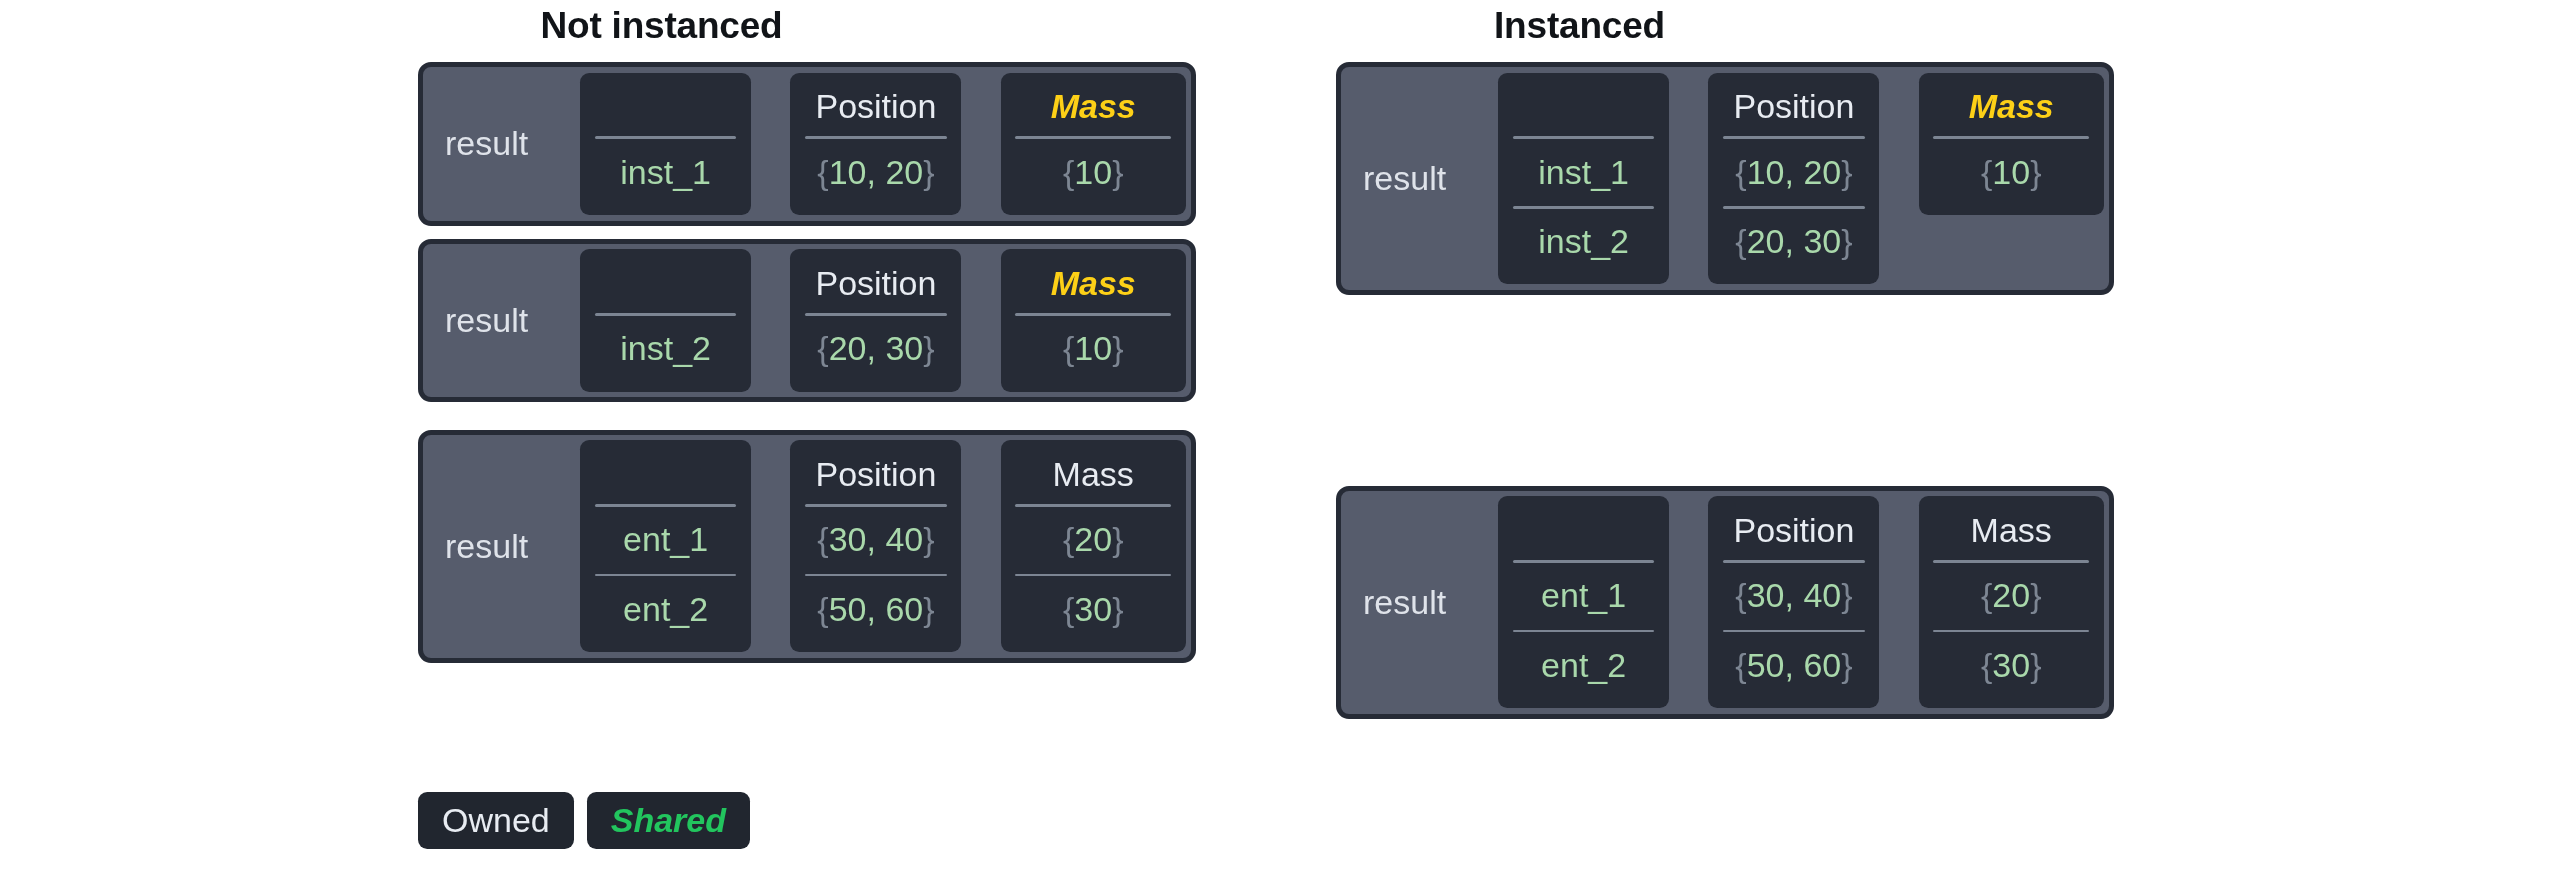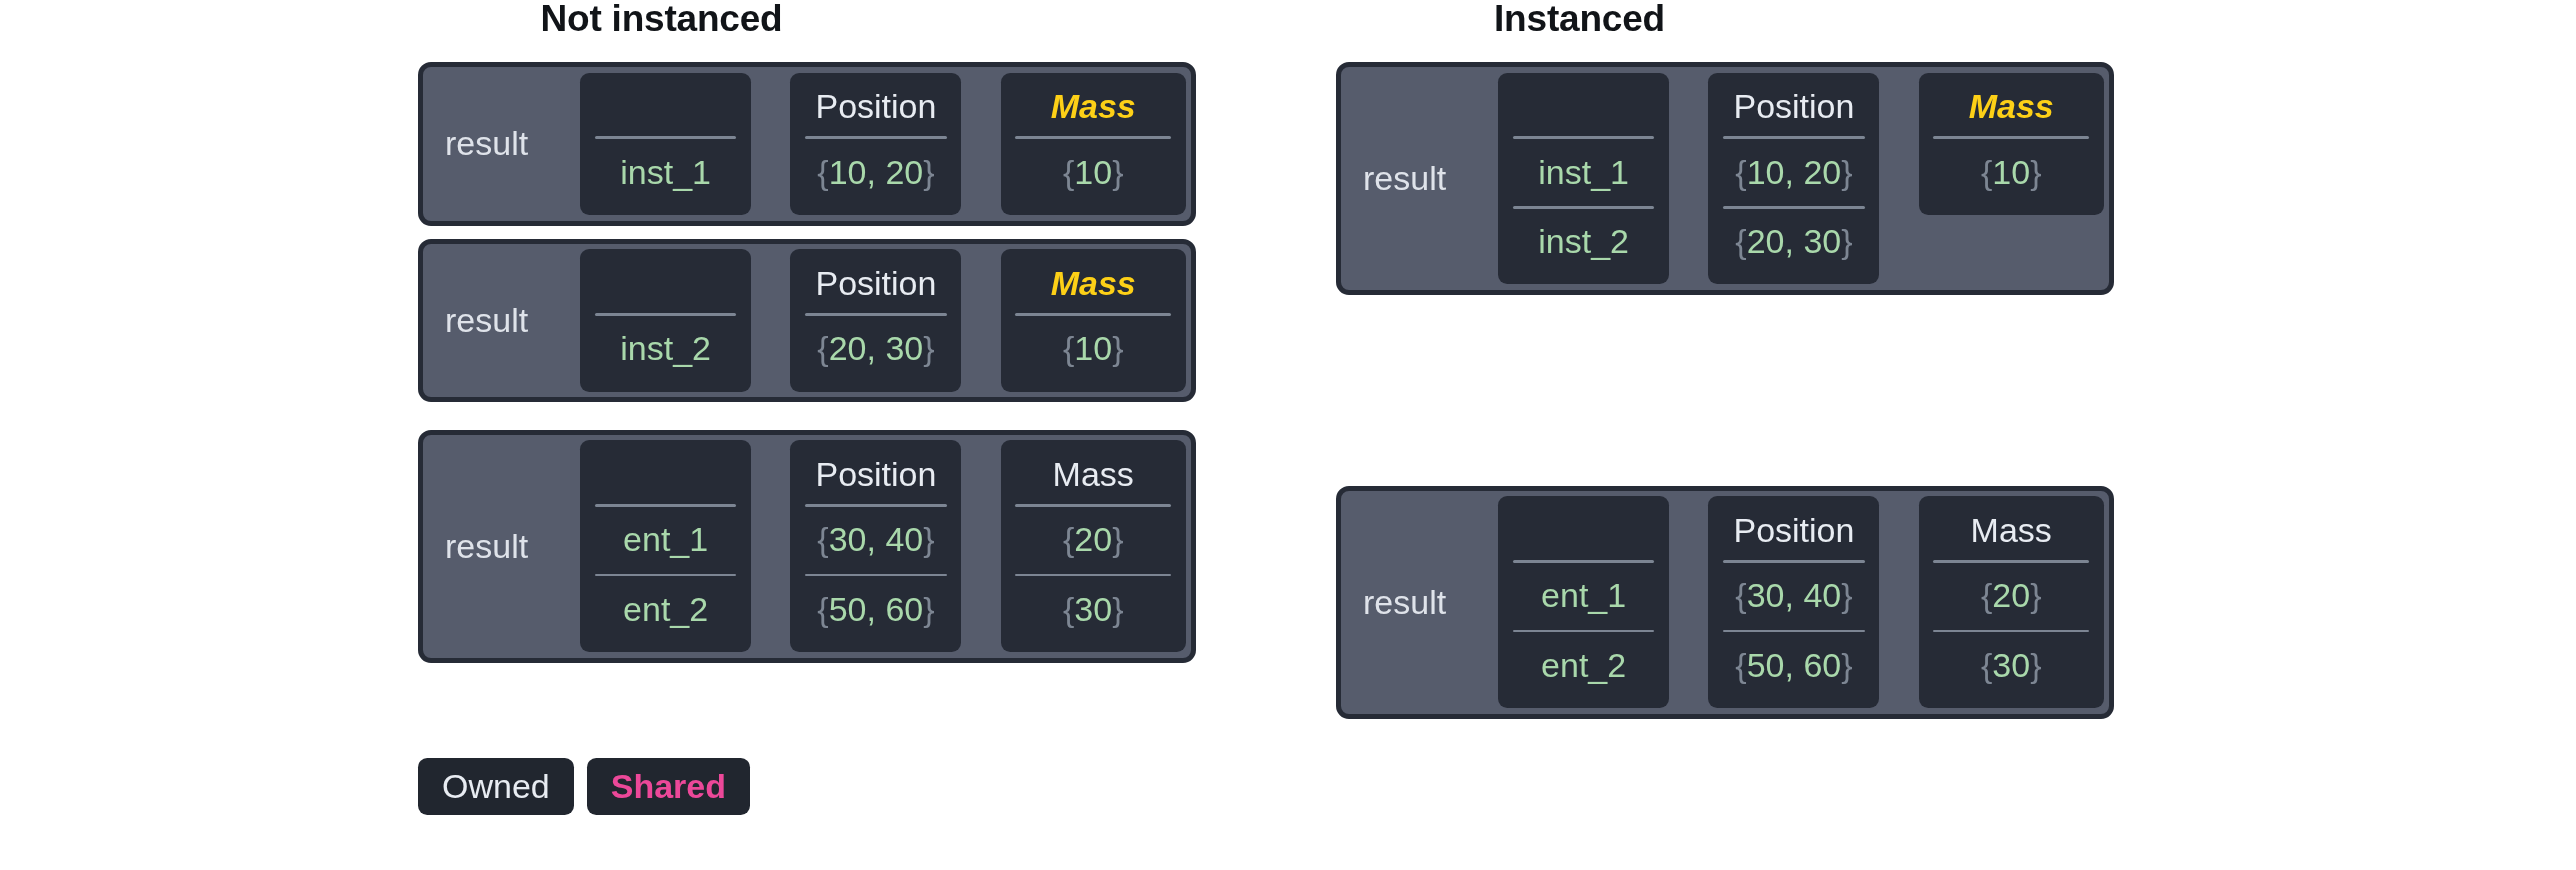--- a/index.html
+++ b/index.html
@@ -28,21 +28,21 @@
   }
   .column.left  { left: 418px;  width: 881px; }
   .column.right { left: 1336px; width: 881px; }
 
   .col-title {
     text-align: center;
     font-size: 37px;
     font-weight: bold;
     color: #111418;
     line-height: 1;
-    padding-top: 0;
+    padding-top: 7px;
     height: 46px;
     letter-spacing: -0.2px;
   }
   .column.left .col-title  { width: 487px; margin-left: 0px; }
   .column.right .col-title { width: 487px; margin-left: 0px; }
 
   
   .panel {
     background: #565c6c;
     border: 5.5px solid #262b36;
@@ -116,38 +116,39 @@
     height: 2.8px;
     background: #7c8593;
     border-radius: 1.8px;
     margin: 3.7px 0 1.8px 0;
   }
 
   
   .legend {
     position: absolute;
     left: 418px;
-    top: 758px;
+    top: 792px;
     display: flex;
     gap: 13px;
   }
   .chip {
     background: #21262f;
     border-radius: 9.2px;
     padding: 0 24px;
     height: 57px;
     display: flex;
     align-items: center;
     justify-content: center;
     font-size: 34px;
     color: #e8ecf2;
     white-space: nowrap;
   }
   .chip.shared {
-    color: #ec4899;
+    color: #22c55e;
+    font-style: italic;
     font-weight: bold;
   }
 
   
   .stack { position: absolute; top: 62px; left: 0; }
 </style>
 </head>
 <body>
 
 <div class="stage">

